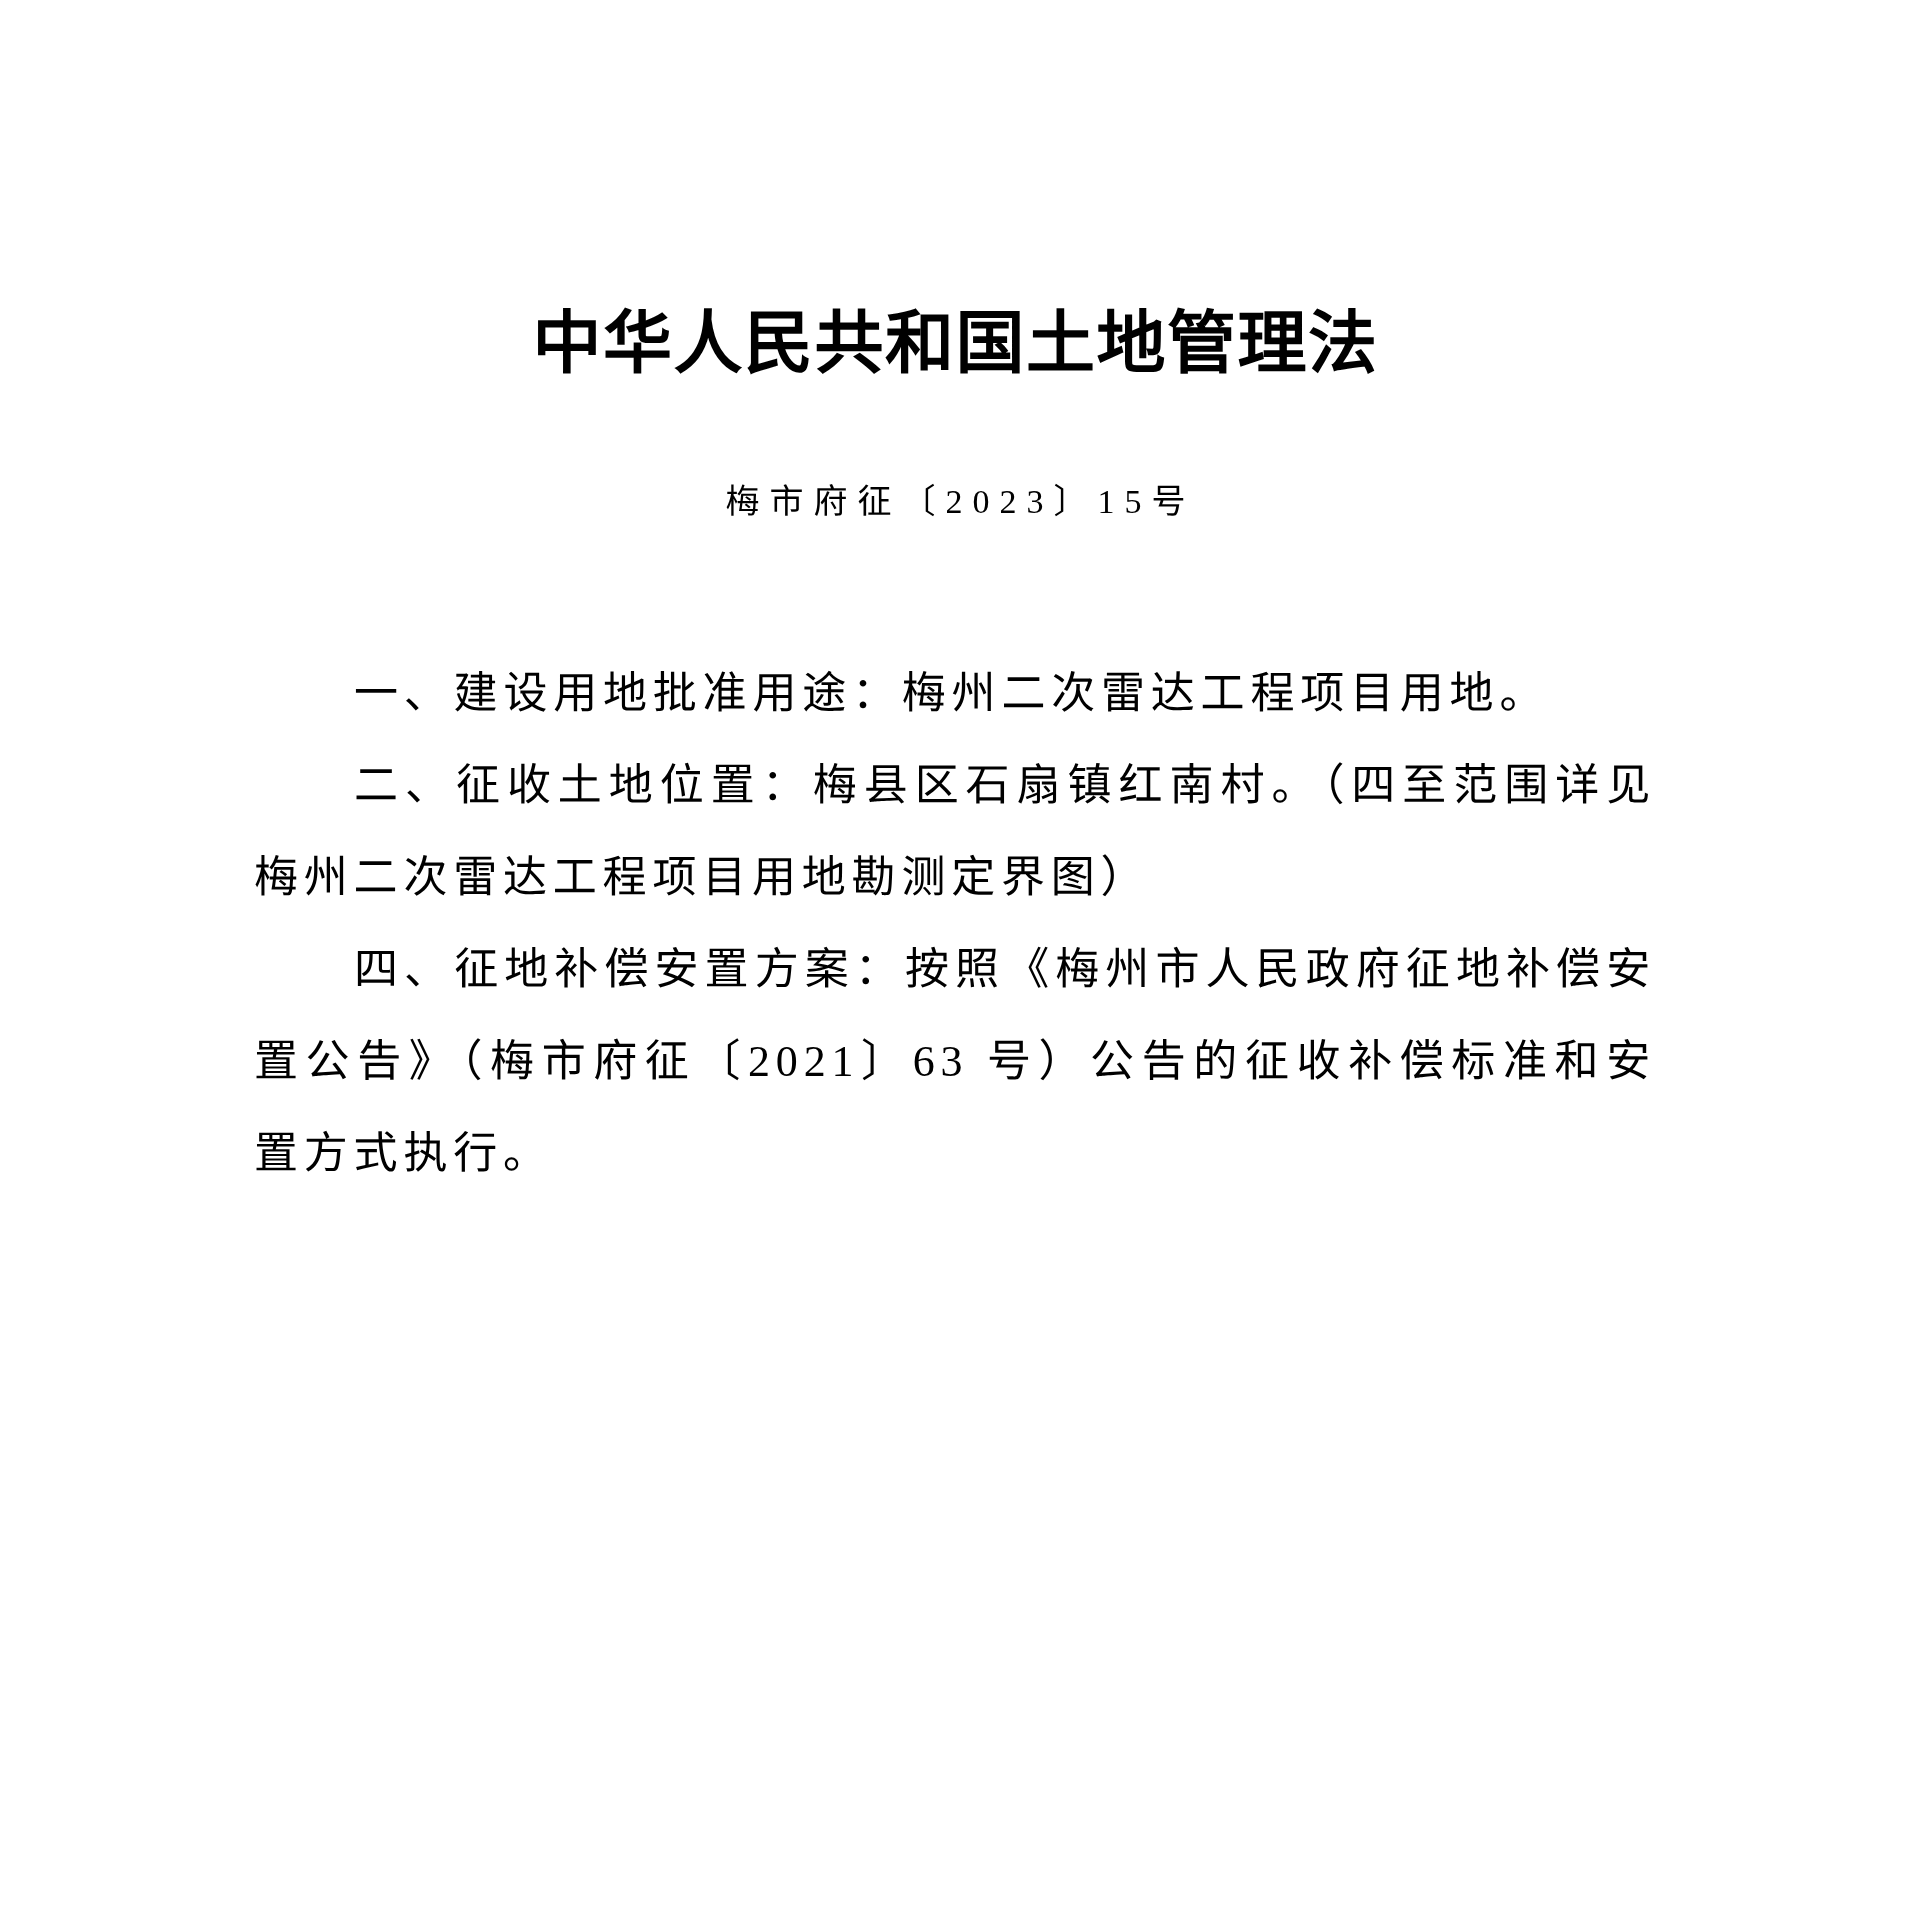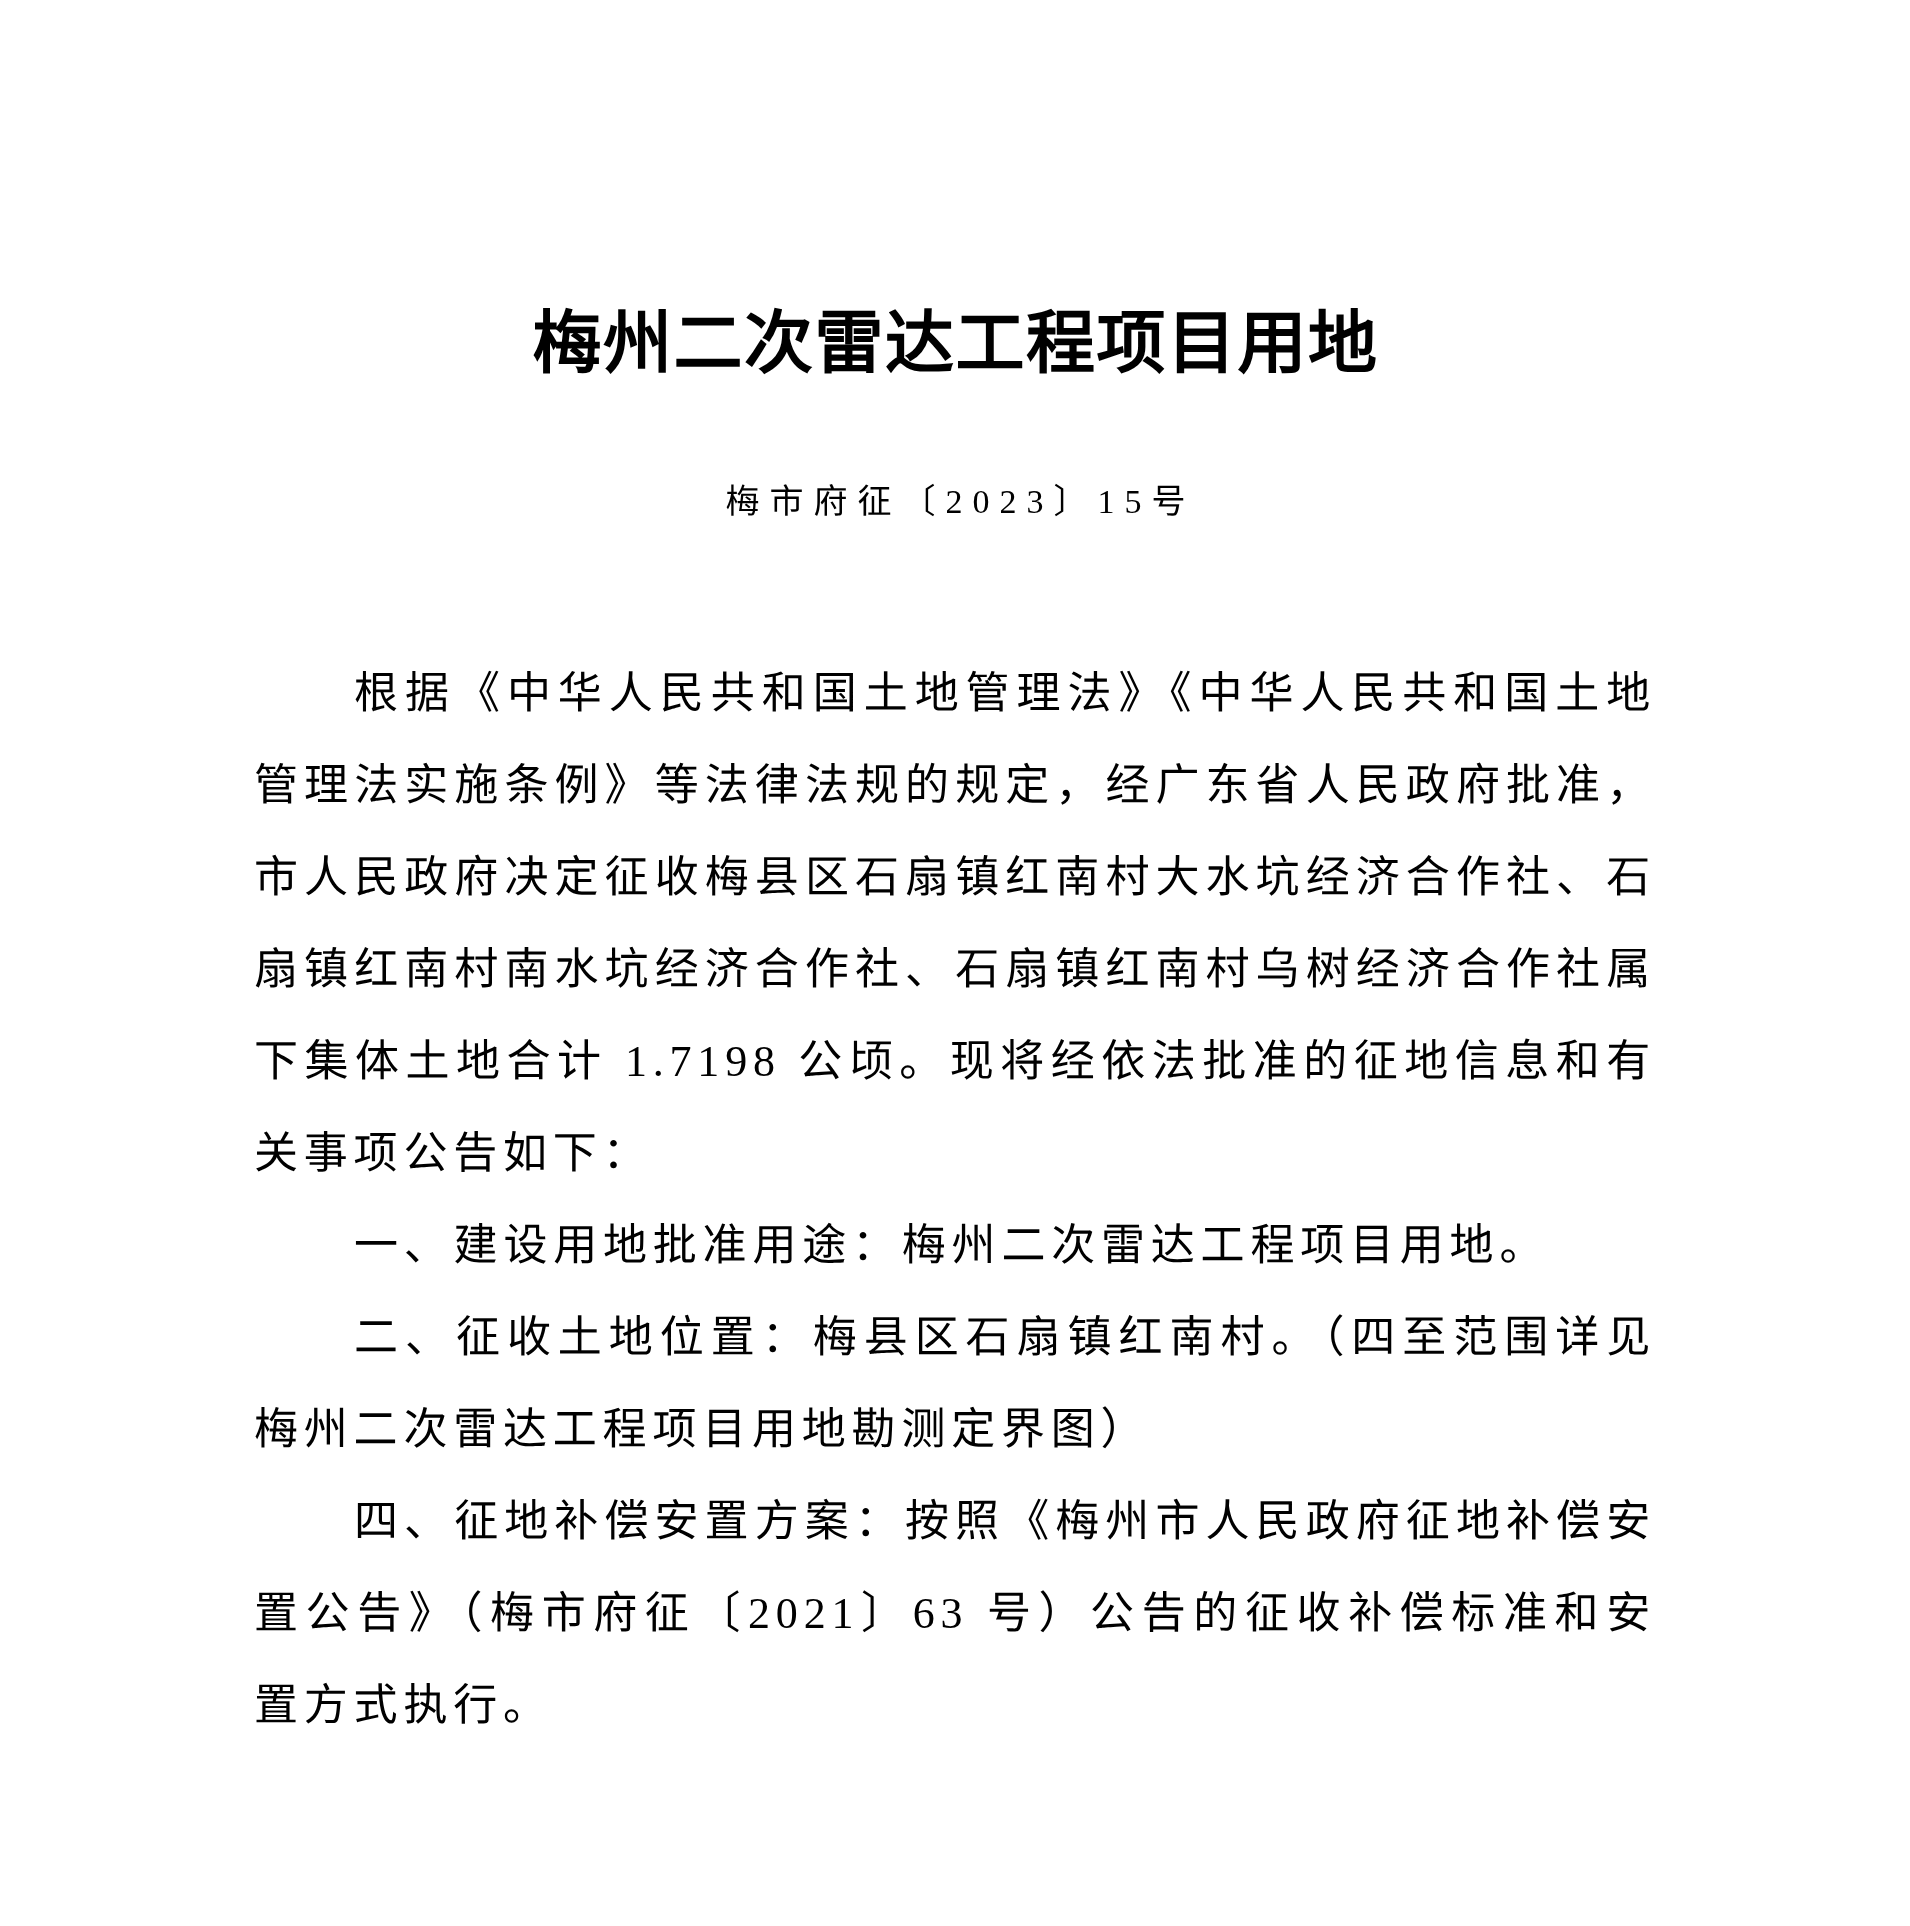--- a/index.html
+++ b/index.html
@@ -57,26 +57,25 @@
     text-align: justify;
     text-justify: inter-ideograph;
     text-indent: 100px;
   }
 </style>
 </head>
 <body>
 
 <div class="page">
 
-  <h1 class="doc-title">梅州二次雷达工程项目用地</h1>
+  <h1 class="doc-title">中华人民共和国土地管理法</h1>
 
   <div class="doc-number">梅市府征〔2023〕15号</div>
 
   <div class="doc-body">
-    <p>根据《中华人民共和国土地管理法》《中华人民共和国土地管理法实施条例》等法律法规的规定，经广东省人民政府批准，市人民政府决定征收梅县区石扇镇红南村大水坑经济合作社、石扇镇红南村南水坑经济合作社、石扇镇红南村乌树经济合作社属下集体土地合计 1.7198 公顷。现将经依法批准的征地信息和有关事项公告如下：</p>
     <p>一、建设用地批准用途：梅州二次雷达工程项目用地。</p>
     <p>二、征收土地位置：梅县区石扇镇红南村。（四至范围详见梅州二次雷达工程项目用地勘测定界图）</p>
     <p>四、征地补偿安置方案：按照《梅州市人民政府征地补偿安置公告》（梅市府征〔2021〕63 号）公告的征收补偿标准和安置方式执行。</p>
 
   </div>
 
 </div>
 
 
 </body></html>

